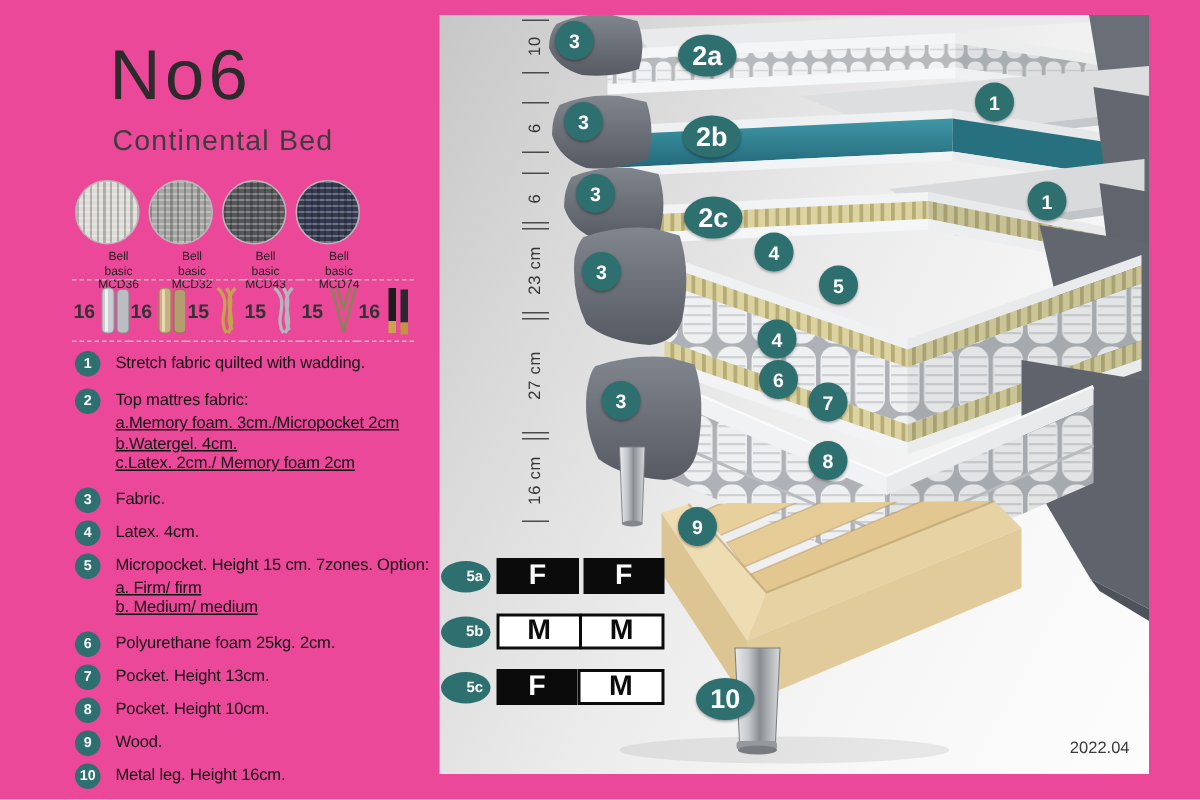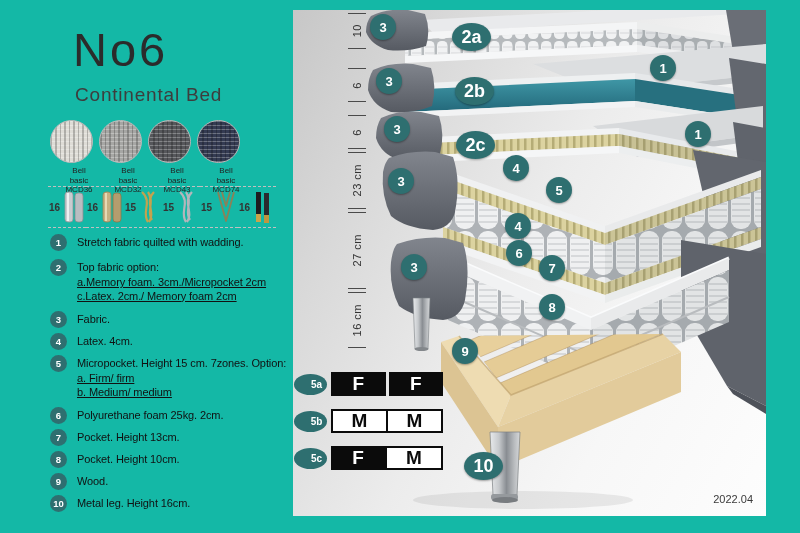--- a/index.html
+++ b/index.html
@@ -1,34 +1,34 @@
 <!DOCTYPE html>
 <html><head>
 <meta charset="utf-8">
 <style>
   html,body{margin:0;padding:0;background:#fff;}
-  .canvas{position:relative;width:800px;height:533px;background:#14b8a6;overflow:hidden;
+  .canvas{position:relative;width:800px;height:533px;background:#ec4899;overflow:hidden;
           font-family:"Liberation Sans",sans-serif;color:#1c1c1c;}
   
   .title{position:absolute;left:73px;top:22px;font-size:47px;font-weight:300;letter-spacing:3px;color:#2b2b2b;}
   .subtitle{position:absolute;left:75px;top:84px;font-size:19px;font-weight:300;letter-spacing:.8px;color:#3d3d3d;}
   .swatches{position:absolute;left:48px;top:120px;display:flex;gap:3px;}
   .swatch{width:46px;display:flex;flex-direction:column;align-items:center;}
   .swc{width:43px;height:43px;border-radius:50%;border:1px solid #b9b9b9;box-sizing:border-box;}
   .tex{background-image:
        repeating-linear-gradient(90deg, rgba(0,0,0,.22) 0 1.5px, transparent 1.5px 4.5px),
        repeating-linear-gradient(0deg, rgba(255,255,255,.28) 0 1.5px, transparent 1.5px 4px);}
   .sw0{background-color:#dedcd6;} .sw1{background-color:#a6a6a4;}
   .sw2{background-color:#56575b;} .sw3{background-color:#343b52;}
   .sw4{background-color:#f4f4f4;border:1px solid #c9c9c9;}
   .swl{margin-top:3px;font-size:8px;line-height:9.5px;text-align:center;color:#222;margin-left:16px;}
   .legs-row{position:absolute;left:48px;top:186px;display:flex;}
   .leg-item{width:38px;height:42px;border-top:1px dashed #c0c0c0;border-bottom:1px dashed #c0c0c0;
             display:flex;align-items:center;justify-content:flex-start;gap:2px;box-sizing:border-box;padding:2px 0 2px 1px;}
-  .leg-num{font-size:10px;font-weight:bold;color:#333;}
+  .leg-num{font-size:13px;font-weight:bold;color:#333;}
   .legend{position:absolute;left:50px;top:229px;width:246px;}
   .lrow{display:flex;align-items:flex-start;gap:10px;margin-top:5px;}
   .lrow.mt{margin-top:8px;}
   .lbadge{flex:0 0 auto;width:17px;height:17px;border-radius:50%;background:#2e6f70;color:#fff;
           display:flex;align-items:center;justify-content:center;font-size:9.5px;font-weight:bold;}
   .ltext{font-size:11px;line-height:16px;color:#111;white-space:nowrap;letter-spacing:-0.1px;}
   .lsubs{margin:0 0 2px 27px;}
   .lsub{font-size:11px;line-height:13.5px;color:#111;white-space:nowrap;letter-spacing:-0.1px;text-decoration:underline;}
   
   .panel{position:absolute;left:293px;top:10px;width:473px;height:506px;overflow:hidden;
@@ -126,24 +126,25 @@
     </div>
   </div>
 
   <div class="legend">
     <div class="lrow">
       <div class="lbadge">1</div>
       <div class="ltext">Stretch fabric quilted with wadding.</div>
     </div>
     <div class="lrow mt">
       <div class="lbadge">2</div>
-      <div class="ltext">Top fabric option:</div>
+      <div class="ltext">Top mattres fabric:</div>
     </div>
     <div class="lsubs">
       <div class="lsub">a.Memory foam. 3cm./Micropocket 2cm</div>
+      <div class="lsub">b.Watergel. 4cm.</div>
       <div class="lsub">c.Latex. 2cm./ Memory foam 2cm</div>
     </div>
     <div class="lrow mt">
       <div class="lbadge">3</div>
       <div class="ltext">Fabric.</div>
     </div>
     <div class="lrow">
       <div class="lbadge">4</div>
       <div class="ltext">Latex. 4cm.</div>
     </div>

